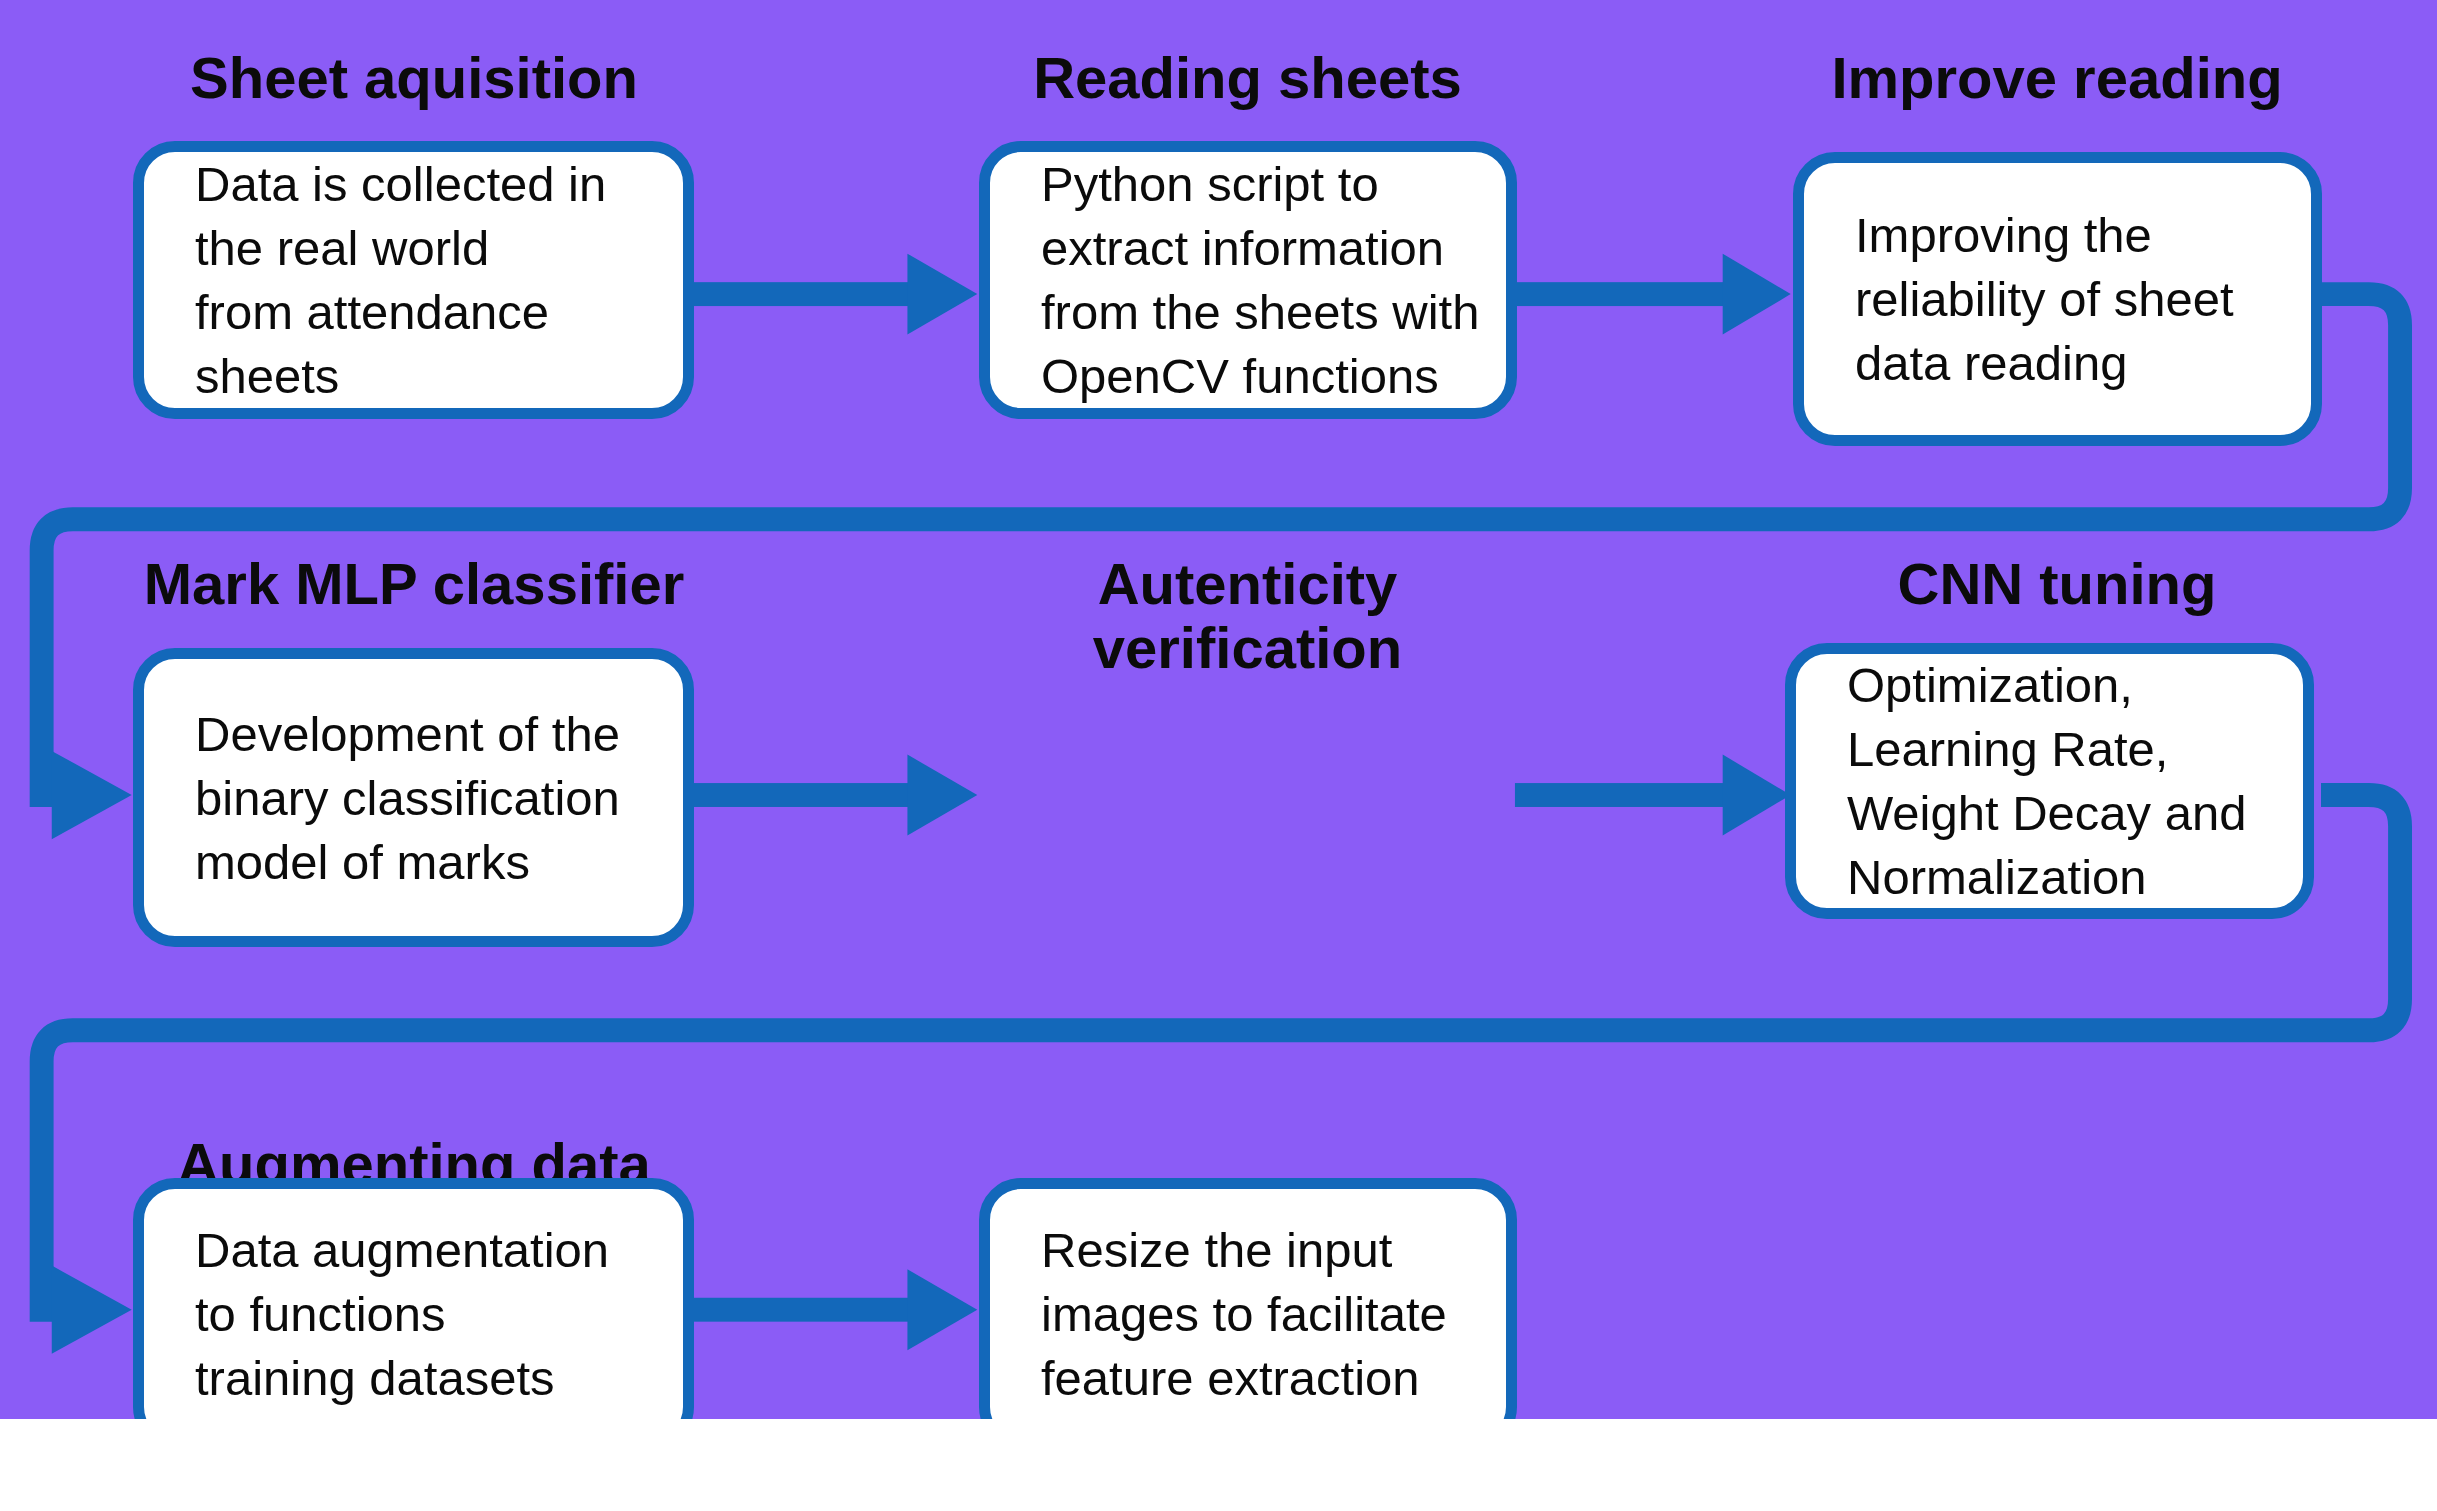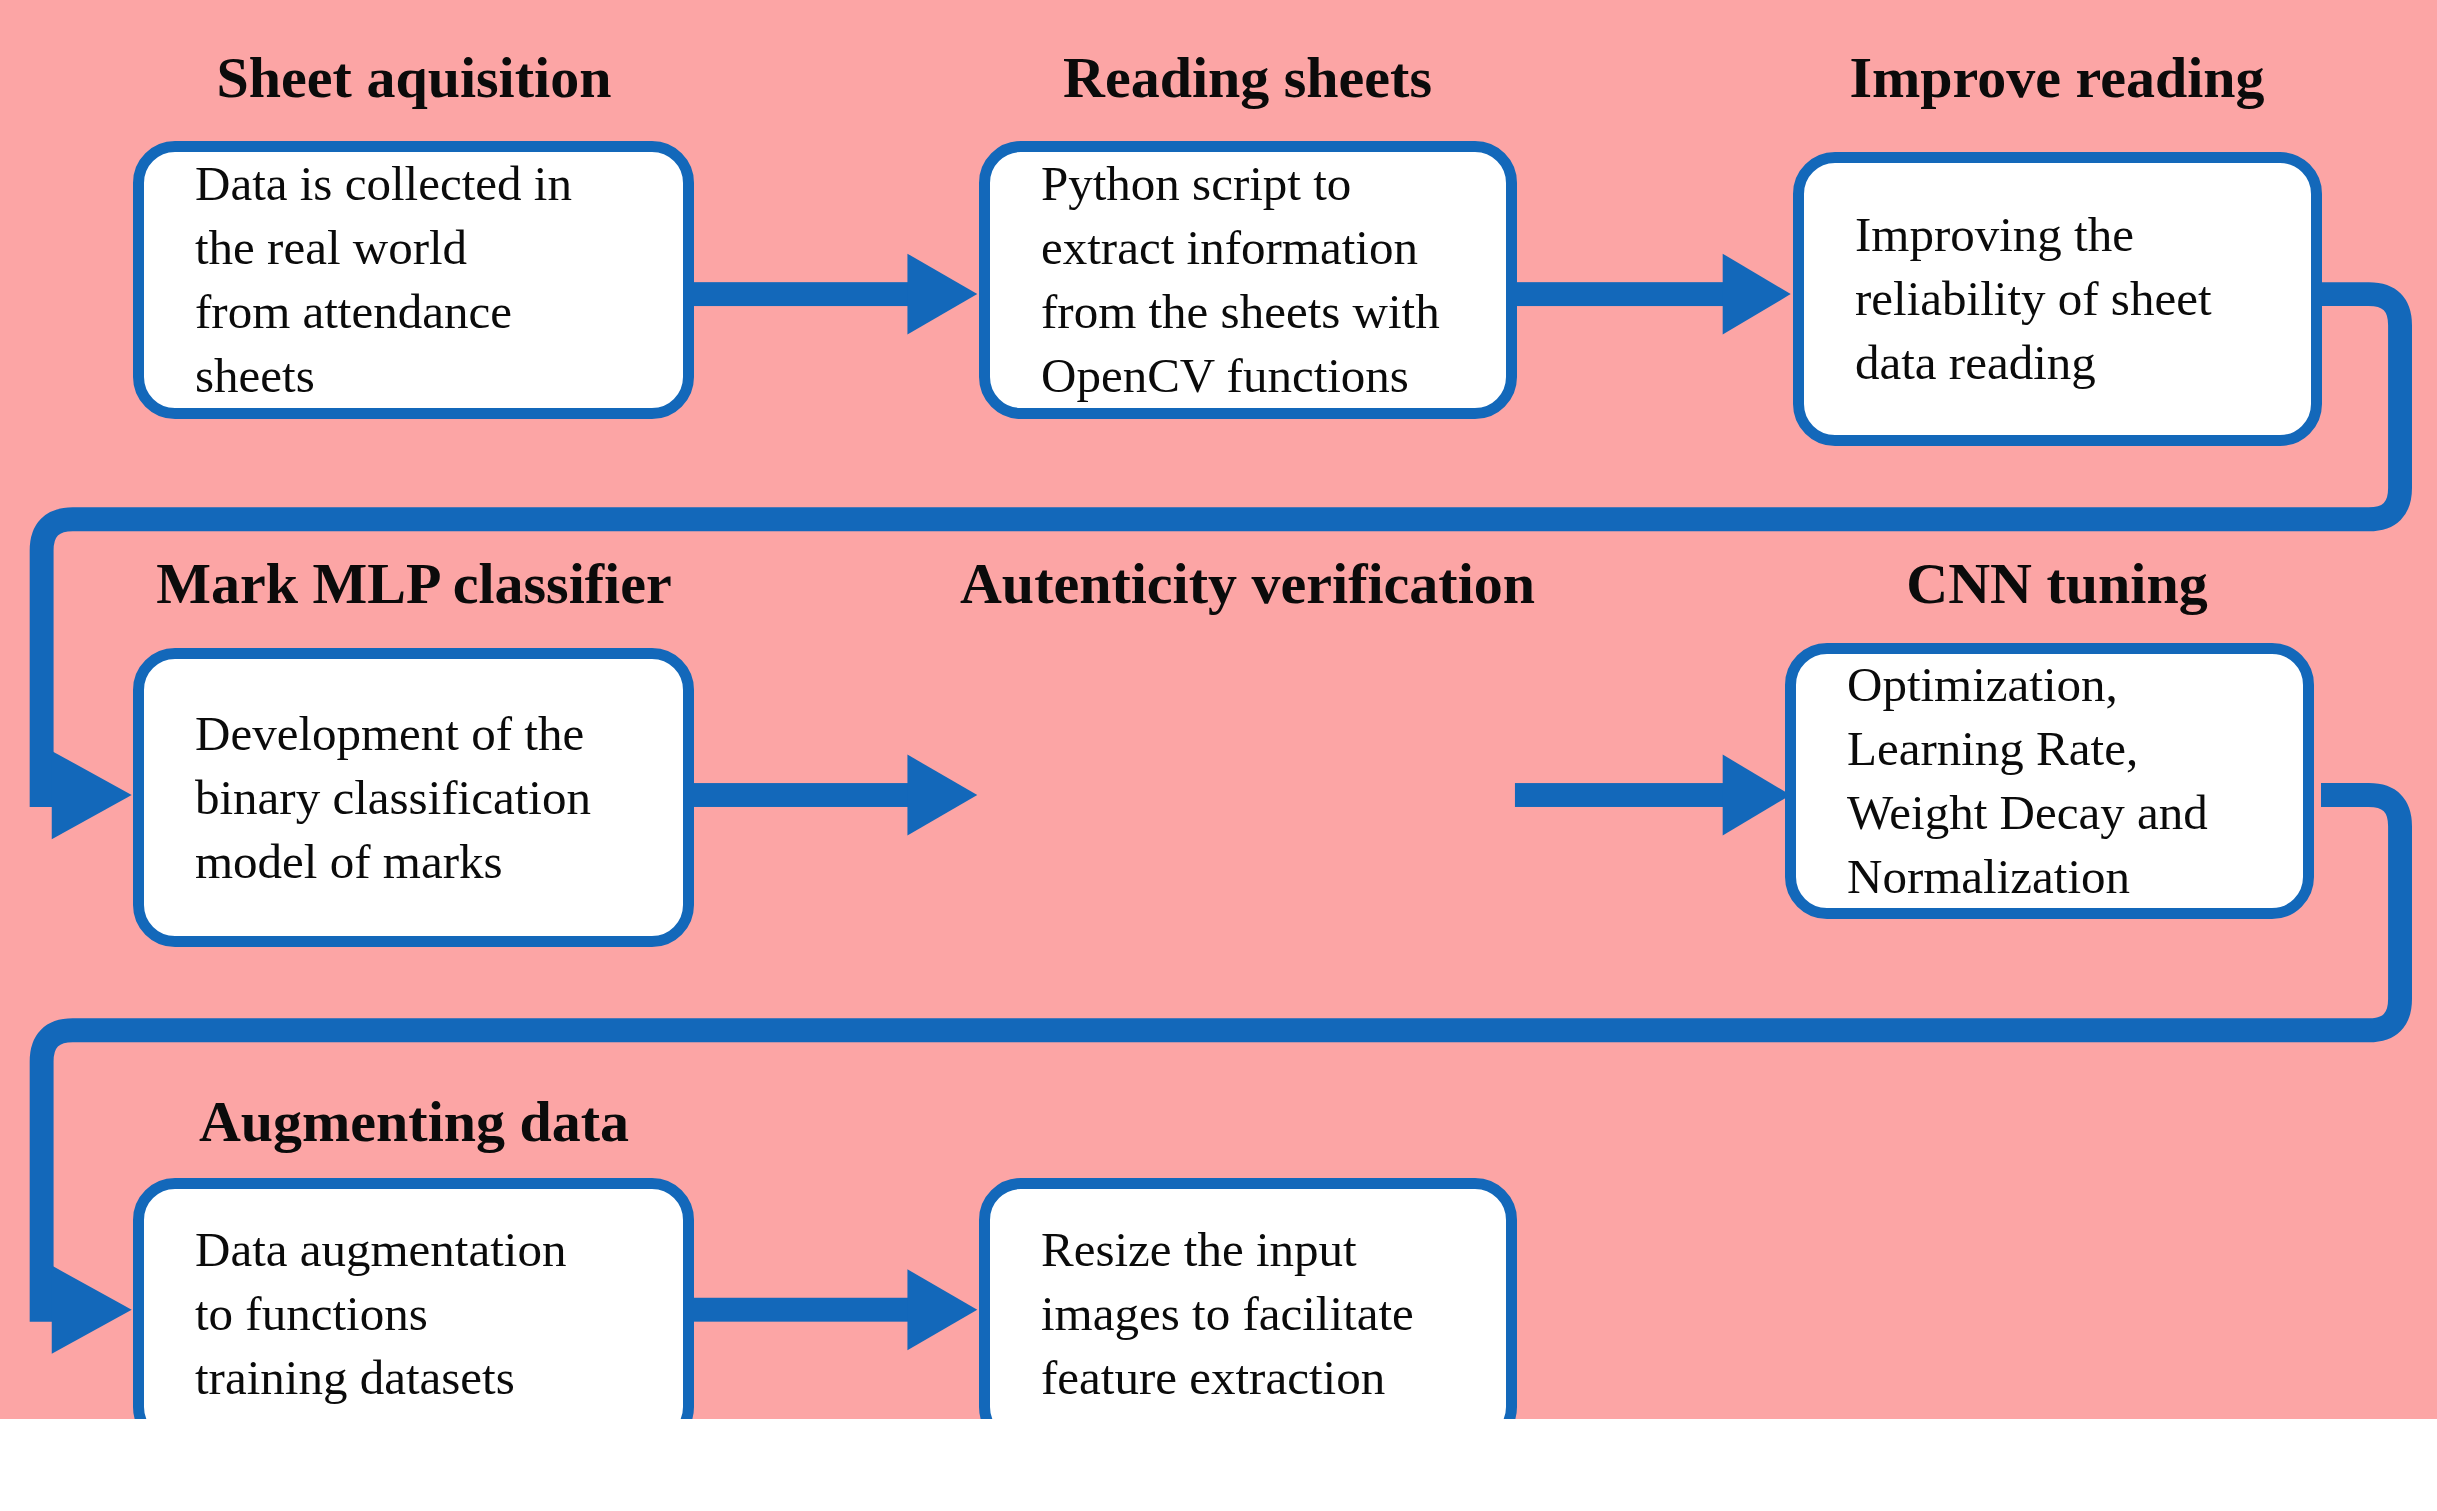--- a/index.html
+++ b/index.html
@@ -1,22 +1,22 @@
 <!DOCTYPE html>
 <html style="font-size:14.7px"><head>
 <meta charset="utf-8">
 <style>
   html, body { margin: 0; padding: 0; background: #ffffff; }
   #canvas {
     position: relative;
     width: 2438px;
     height: 1419px;
-    background: #fca5a5;
+    background: #8b5cf6;
     overflow: hidden;
-    font-family: Liberation Serif, serif;
+    font-family: Liberation Sans, sans-serif;
   }
   #connector-layer {
     position: absolute;
     left: 0; top: 0;
     width: 2438px; height: 1511px;
   }
   .node {
     position: absolute;
     box-sizing: border-box;
     background: #ffffff;
@@ -104,21 +104,21 @@
 binary classification
 model of marks</div>
   </div>
   <div class="node" style="left:1785px;top:643px; width:529px; height:276px">
     <div class="node-body">Optimization,
 Learning Rate,
 Weight Decay and
 Normalization</div>
   </div>
 
-  <div class="node-title" style="left:97px; top:1090px; width:634px">Augmenting data</div>
+  <div class="node-title" style="left:97px; top:1132px; width:634px">Augmenting data</div>
 
   <div class="node" style="left:133px; top:1178px; width:561px; height:271px">
     <div class="node-body">Data augmentation
 to functions
 training datasets</div>
   </div>
   <div class="node" style="left:979px;top:1178px; width:538px; height:271px">
     <div class="node-body">Resize the input
 images to facilitate
 feature extraction</div>

